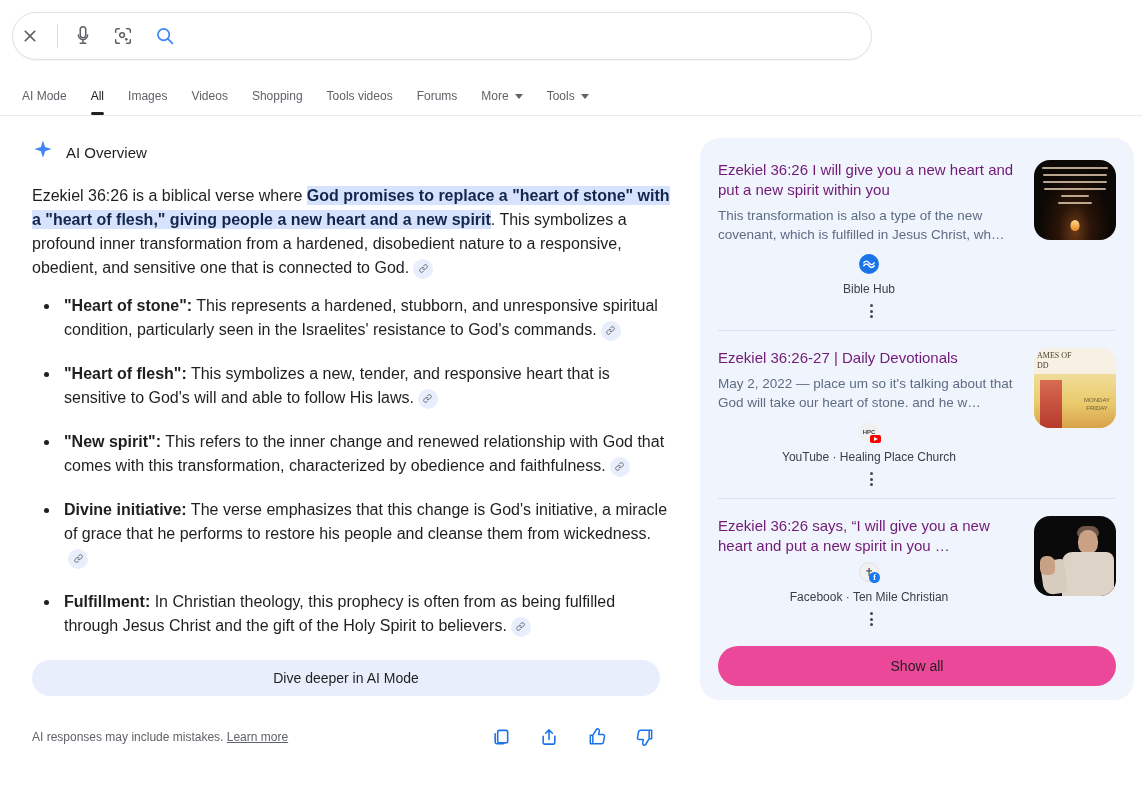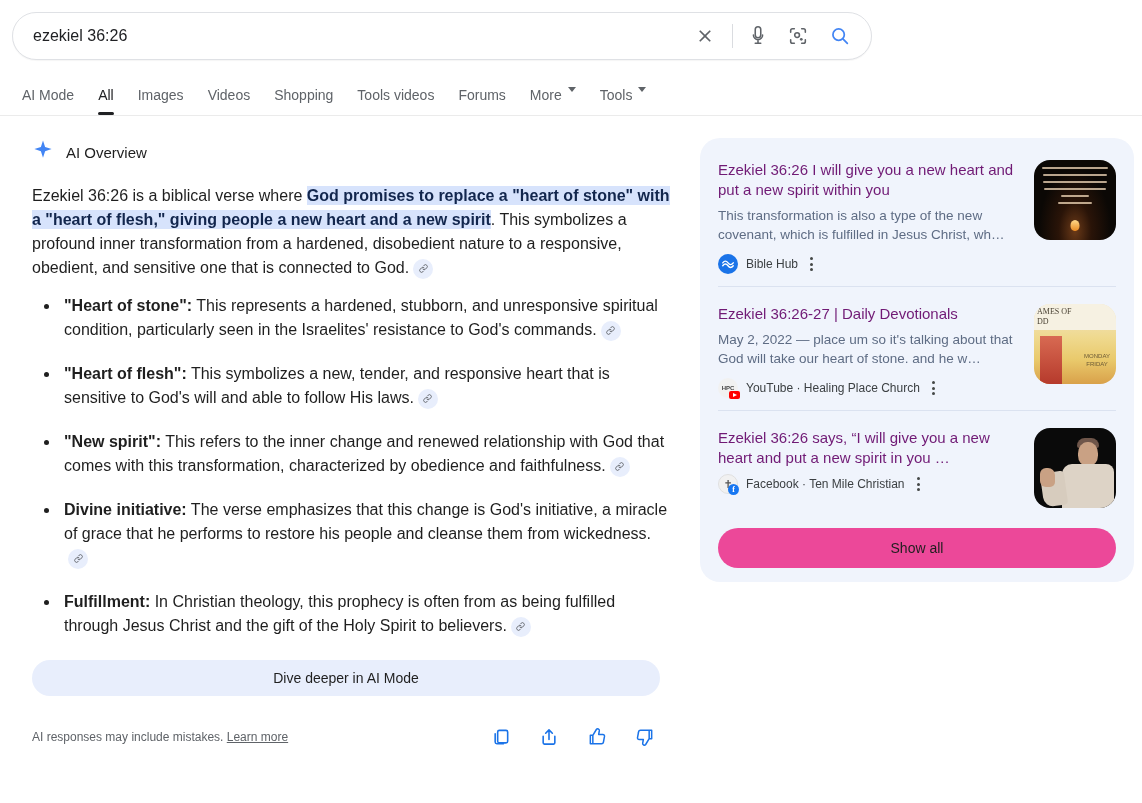--- a/index.html
+++ b/index.html
@@ -36,24 +36,24 @@
   .sb-search { width: 34px; height: 34px; margin: 0 14px 0 8px; }
 
   
   .tabs-row {
     position: relative; height: 44px;
     border-bottom: 1px solid #ebebeb;
     display: flex; align-items: flex-end;
     padding-left: 22px;
   }
   .tab {
-    font-size: 14px; color: #5f6368;
+    font-size: 12px; color: #5f6368;
     padding: 0 12px 12px 12px;
     cursor: pointer; position: relative;
-    display: flex; align-items: flex-start; gap: 4px;
+    display: flex; align-items: center; gap: 4px;
     white-space: nowrap;
   }
   .tab:first-child { padding-left: 0; }
   .tab.active { color: #202124; font-weight: 500; }
   .tab.active::after {
     content: ""; position: absolute;
     left: 12px; right: 12px; bottom: 0;
     height: 3px; background: #202124; border-radius: 2px;
   }
   .tab:first-child.active::after { left: 0; }
@@ -130,21 +130,21 @@
   .src-title {
     font-size: 15px; line-height: 20px; color: #701a75;
     font-weight: 400; margin: 0 0 6px 0;
   }
   .src-snippet {
     font-size: 13.5px; line-height: 19px; color: #5e6c84;
     margin: 0 0 10px 0;
     display: -webkit-box; -webkit-line-clamp: 2; -webkit-box-orient: vertical;
     overflow: hidden;
   }
-  .src-meta { display: flex; align-items: center; gap: 8px; }
+  .src-meta { display: flex; align-items: center; gap: 8px; flex-direction: column; }
   .src-source { font-size: 12px; color: #3c4043; }
   .src-dots { display: flex; flex-direction: column; gap: 2.5px; cursor: pointer; margin-left: 4px; }
   .src-dots i { width: 3px; height: 3px; border-radius: 50%; background: #444746; display: block; }
 
   .thumb {
     width: 82px; height: 80px; border-radius: 16px;
     flex: none; overflow: hidden; position: relative;
     background: #111;
   }
 
@@ -227,21 +227,20 @@
   .th3 .hand {
     position: absolute; left: 6px; top: 40px; width: 15px; height: 19px;
     background: #c9a184; border-radius: 6px 7px 5px 6px;
   }
 </style>
 </head>
 <body>
 
 <div class="search-header">
   <div class="search-bar">
-    <input class="search-input" type="text" value="ezekiel 36:26" placeholder="Search" style="">
     <div class="sb-icon sb-clear">
       <svg width="20" height="20" viewBox="0 0 24 24">
           <path d="M19 6.4L17.6 5 12 10.6 6.4 5 5 6.4 10.6 12 5 17.6 6.4 19 12 13.4 17.6 19 19 17.6 13.4 12z" fill="#5f6368"></path>
         </svg>
     </div>
     <div class="sb-div"></div>
     <div class="sb-icon sb-mic">
       <svg width="22" height="22" viewBox="0 0 24 24">
         <path d="M12 14c1.66 0 3-1.34 3-3V5c0-1.66-1.34-3-3-3S9 3.34 9 5v6c0 1.66 1.34 3 3 3z" fill="none" stroke="#5f6368" stroke-width="1.7"></path>
         <path d="M17 11c0 2.76-2.24 5-5 5s-5-2.24-5-5M12 16v4M9 20h6" fill="none" stroke="#5f6368" stroke-width="1.7" stroke-linecap="round"></path>

